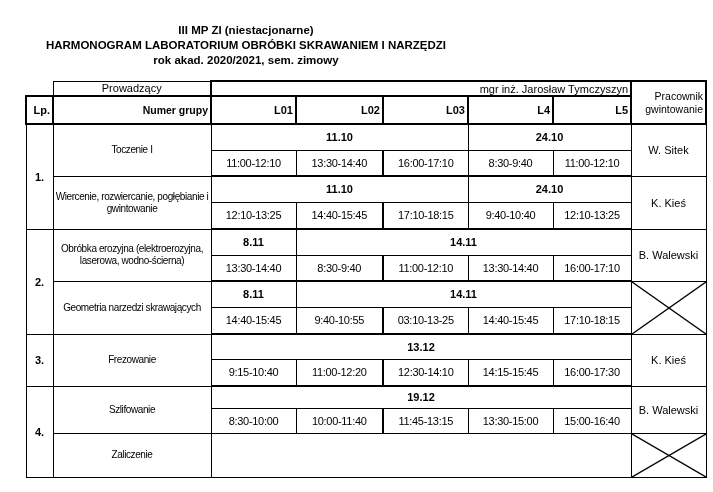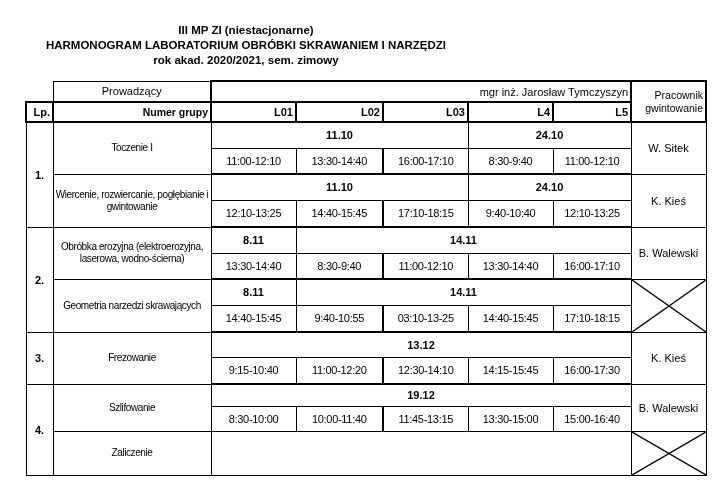--- a/index.html
+++ b/index.html
@@ -49,28 +49,28 @@
       <col style="width:158px">
     <col style="width:85px">
       <col style="width:87px">
       <col style="width:85px">
     <col style="width:85px">
       <col style="width:78px">
       <col style="width:75px">
   </colgroup>
 
   <tbody>
-      <tr style="height:21px">
+      <tr style="height:15px">
     <td class="corner"></td>
     <td class="lbl">Prowadzący</td>
     <td class="lbl b2" colspan="5">mgr inż. Jarosław Tymczyszyn</td>
     <td class="lbl b2" rowspan="2" style="font-size:10.5px; line-height:13px;">Pracownik gwintowanie</td>
   </tr>
 
-  <tr style="height:20px">
+  <tr style="height:28px">
     <td class="bold b2">Lp.</td>
     <td class="bold b2" style="font-size:10.5px;margin-left:22px;">Numer grupy</td>
     <td class="bold b2">L01</td>
     <td class="bold b2">L02</td>
     <td class="bold b2">L03</td>
     <td class="bold b2">L4</td>
     <td class="bold b2">L5</td>
   </tr>
 
   <tr style="height:26px">

